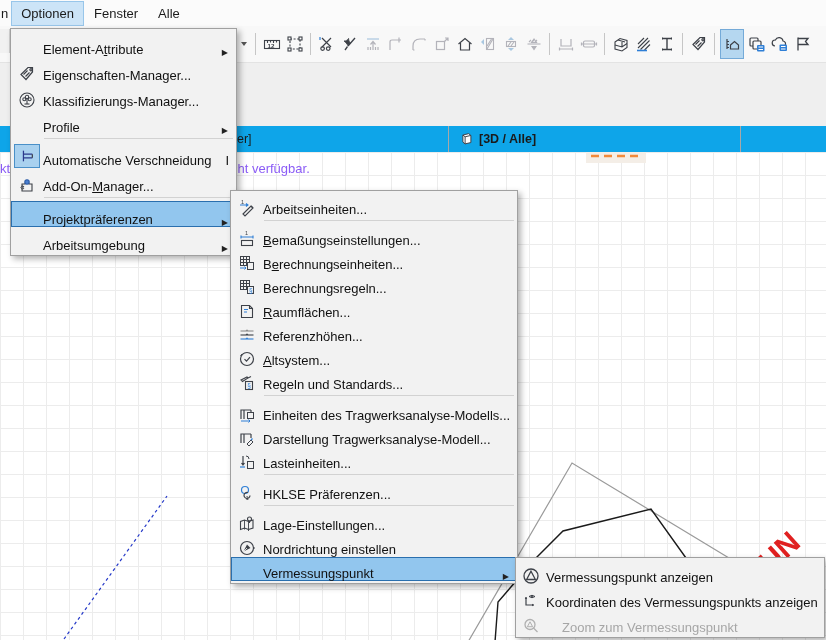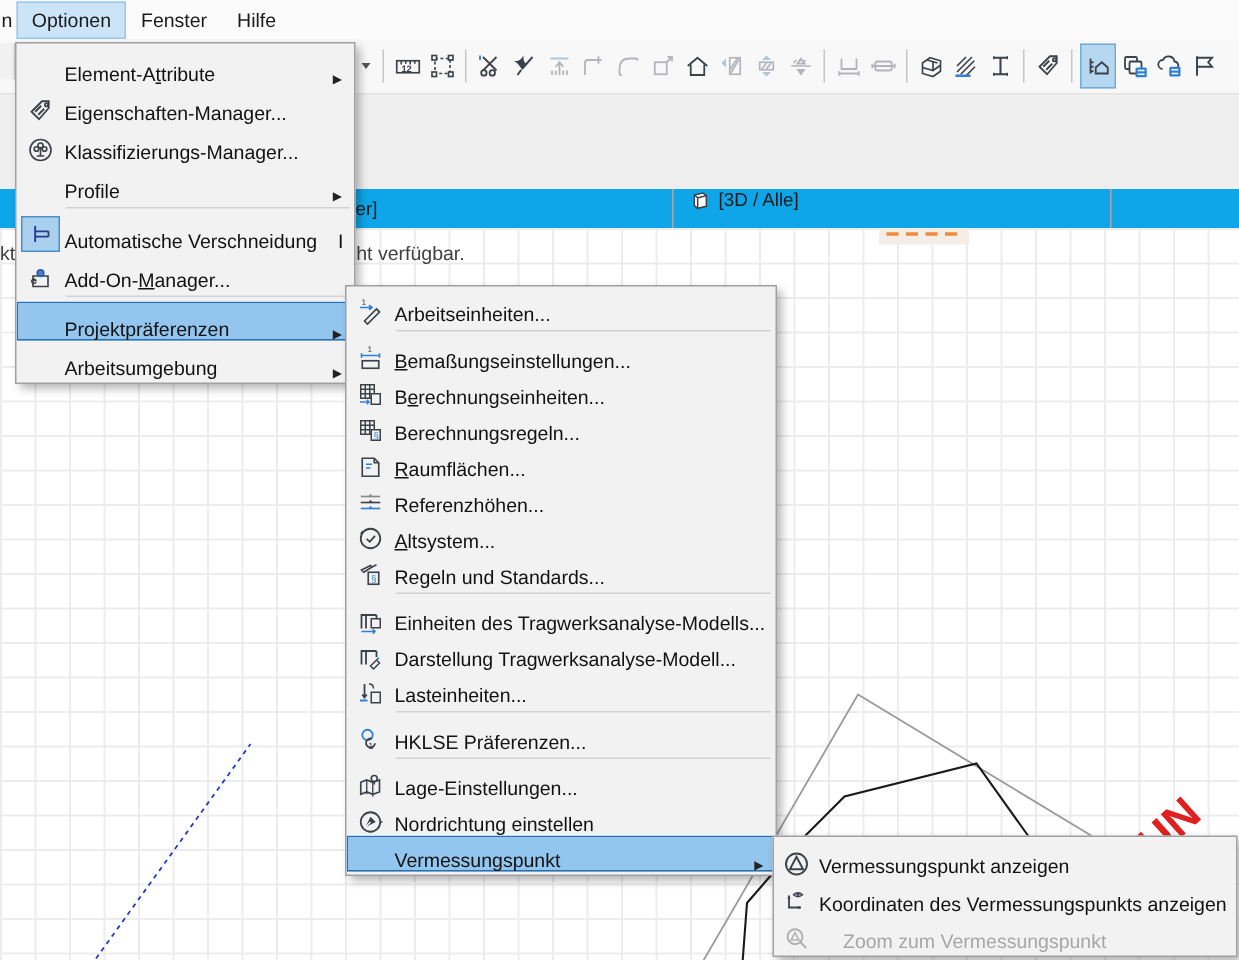--- a/index.html
+++ b/index.html
@@ -19,26 +19,26 @@
   .tb-row{position:absolute;left:237px;top:0;height:35px;display:flex;align-items:center;gap:2px;}
   .tbi{width:19px;height:26px;display:flex;align-items:center;justify-content:center;flex:0 0 auto;border:1px solid transparent;}
   .tbi.active{background:#b5d7f0;border-color:#74aad8;width:22px;height:28px;}
   .tbsep{width:1px;height:22px;background:#c6c6c6;margin:0 3px;flex:0 0 auto;}
   .tb-fragment{position:absolute;left:0;top:29px;width:9px;height:24px;background:#f1f1f1;border-right:1px solid #d0d0d0;z-index:2;}
   .graypanel{position:absolute;left:0;top:62px;width:826px;height:64px;background:#efefef;border-top:1px solid #e3e3e3;z-index:2;}
   .tabbar{position:absolute;left:0;top:126px;width:826px;height:26px;background:#0ea5e9;z-index:2;
     font-size:12.5px;color:#1a1a1a;}
   .tabsep{position:absolute;top:0;width:1px;height:26px;background:#a8a8a8;}
   .tab-frag{position:absolute;left:237px;top:6px;}
-  .tab-3d{position:absolute;left:452px;top:0;height:26px;display:flex;align-items:flex-start;gap:5px;padding:0 6px;}
+  .tab-3d{position:absolute;left:452px;top:0;height:26px;display:flex;align-items:center;gap:5px;padding:0 6px;font-weight:bold;}
   
   .canvas{position:absolute;left:0;top:152px;width:826px;height:488px;background:#ffffff;z-index:1;
     background-image:linear-gradient(#ececec 1px,transparent 1px),linear-gradient(90deg,#ececec 1px,transparent 1px);
     background-size:23px 23px;}
-  .canvas-msg{position:absolute;top:161px;font-size:13px;color:#404040;z-index:1;white-space:nowrap;}
+  .canvas-msg{position:absolute;top:161px;font-size:13px;color:#8b5cf6;z-index:1;white-space:nowrap;}
   svg.overlay{position:absolute;left:0;top:0;z-index:1;pointer-events:none;}
   
   .menu{position:absolute;background:#f2f2f2;border:1px solid #a0a0a0;padding:2px 0;
     box-shadow:3px 3px 6px rgba(0,0,0,.3);font-size:13px;color:#111;}
   .mi{display:flex;align-items:flex-end;height:26px;padding-right:6px;white-space:nowrap;}
   .menu2 .mi{height:24px;}
   .menu3 .mi{height:25px;}
   .mi .ic{flex:0 0 32px;display:flex;align-items:center;justify-content:center;}
   .menu3 .mi .ic{flex:0 0 30px;}
   .mi .lbl{padding-right:14px;}
@@ -66,21 +66,21 @@
   <line x1="64" y1="639" x2="167" y2="496" stroke="#2438c8" stroke-width="1.2" stroke-dasharray="3 3"></line>
   <polyline points="468,642 572,463 729,558" fill="none" stroke="#9a9a9a" stroke-width="1.2"></polyline>
   <polyline points="495,642 498,602 536,558 563,531 651,509 686,558" fill="none" stroke="#1a1a1a" stroke-width="1.4"></polyline>
   <text transform="translate(770,574) rotate(-42)" font-size="30" font-weight="bold" fill="#e02020" font-family="Liberation Sans, sans-serif">UN</text>
 </svg>
 
 <div class="menubar">
   <span class="mb-frag">n</span>
   <span class="mb-item open">Optionen</span>
   <span class="mb-item">Fenster</span>
-  <span class="mb-item">Hilfe</span>
+  <span class="mb-item">Alle</span>
 </div>
 
 <div class="toolbar">
   <div class="tb-row">
     <div class="tbi" style="width:11px">
       <svg width="10" height="10" viewBox="0 0 10 10">
           <path d="M2 3l3 4 3-4z" fill="#555"></path>
         </svg>
     </div>
     <div class="tbsep"></div>

